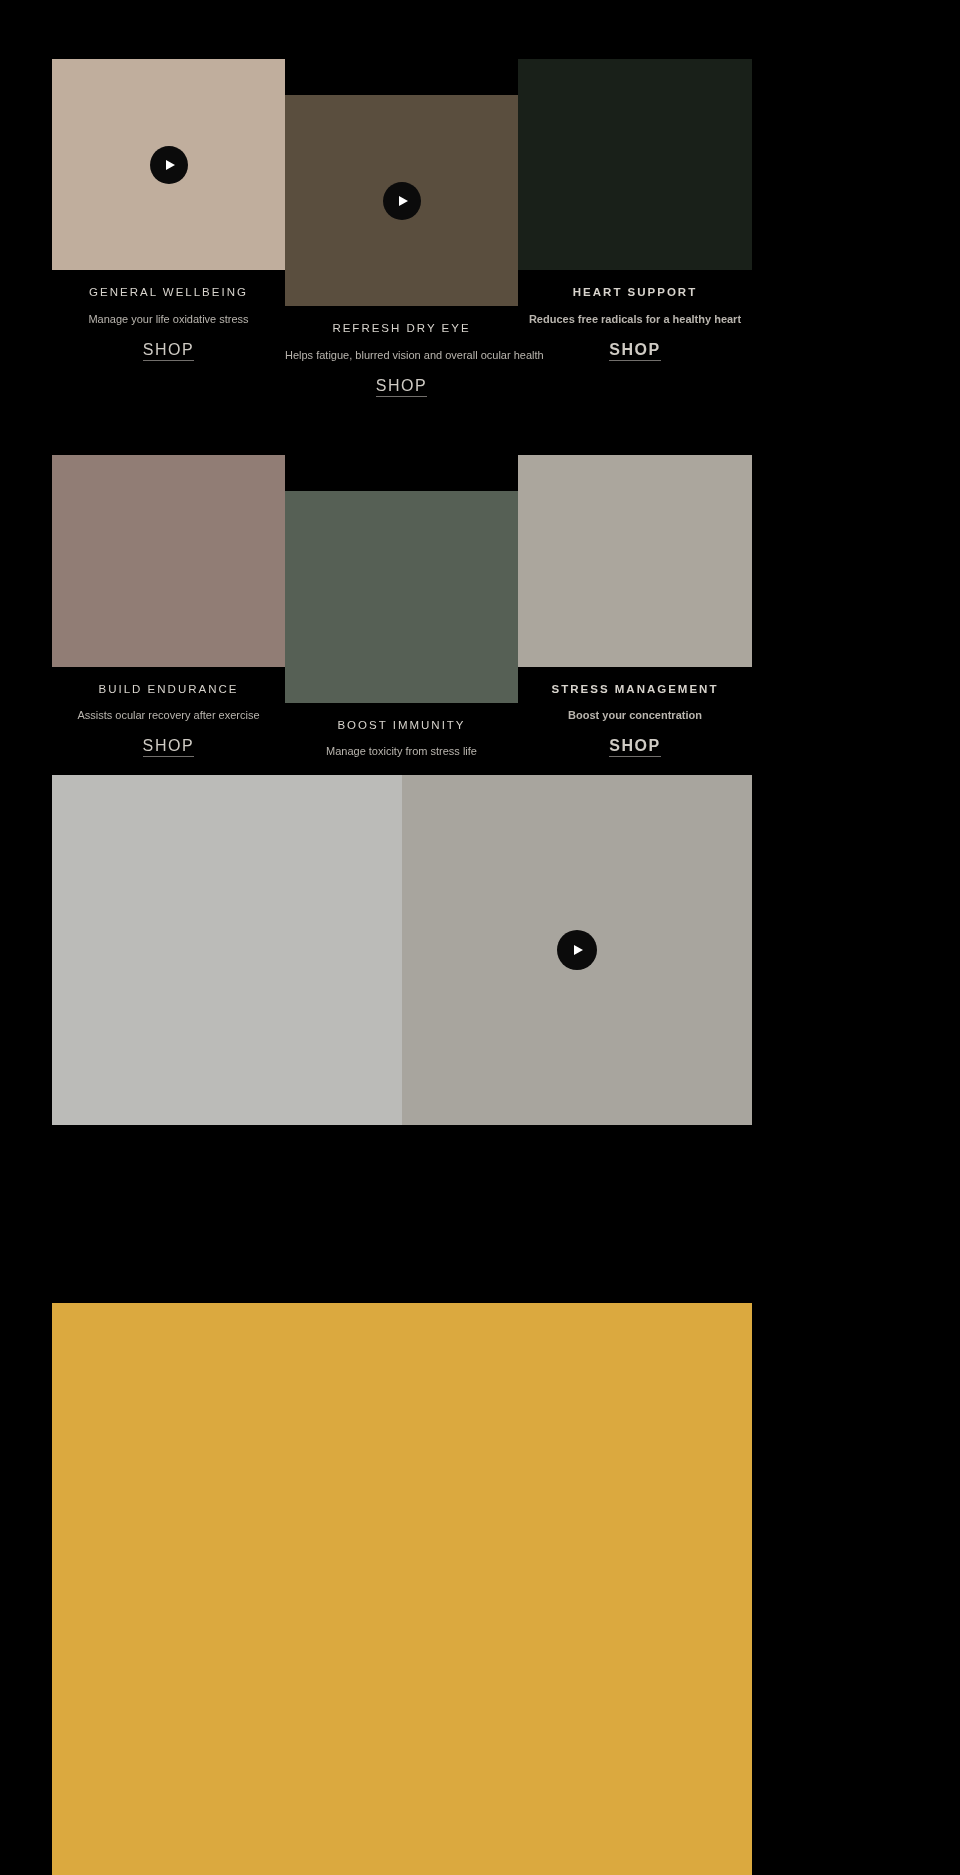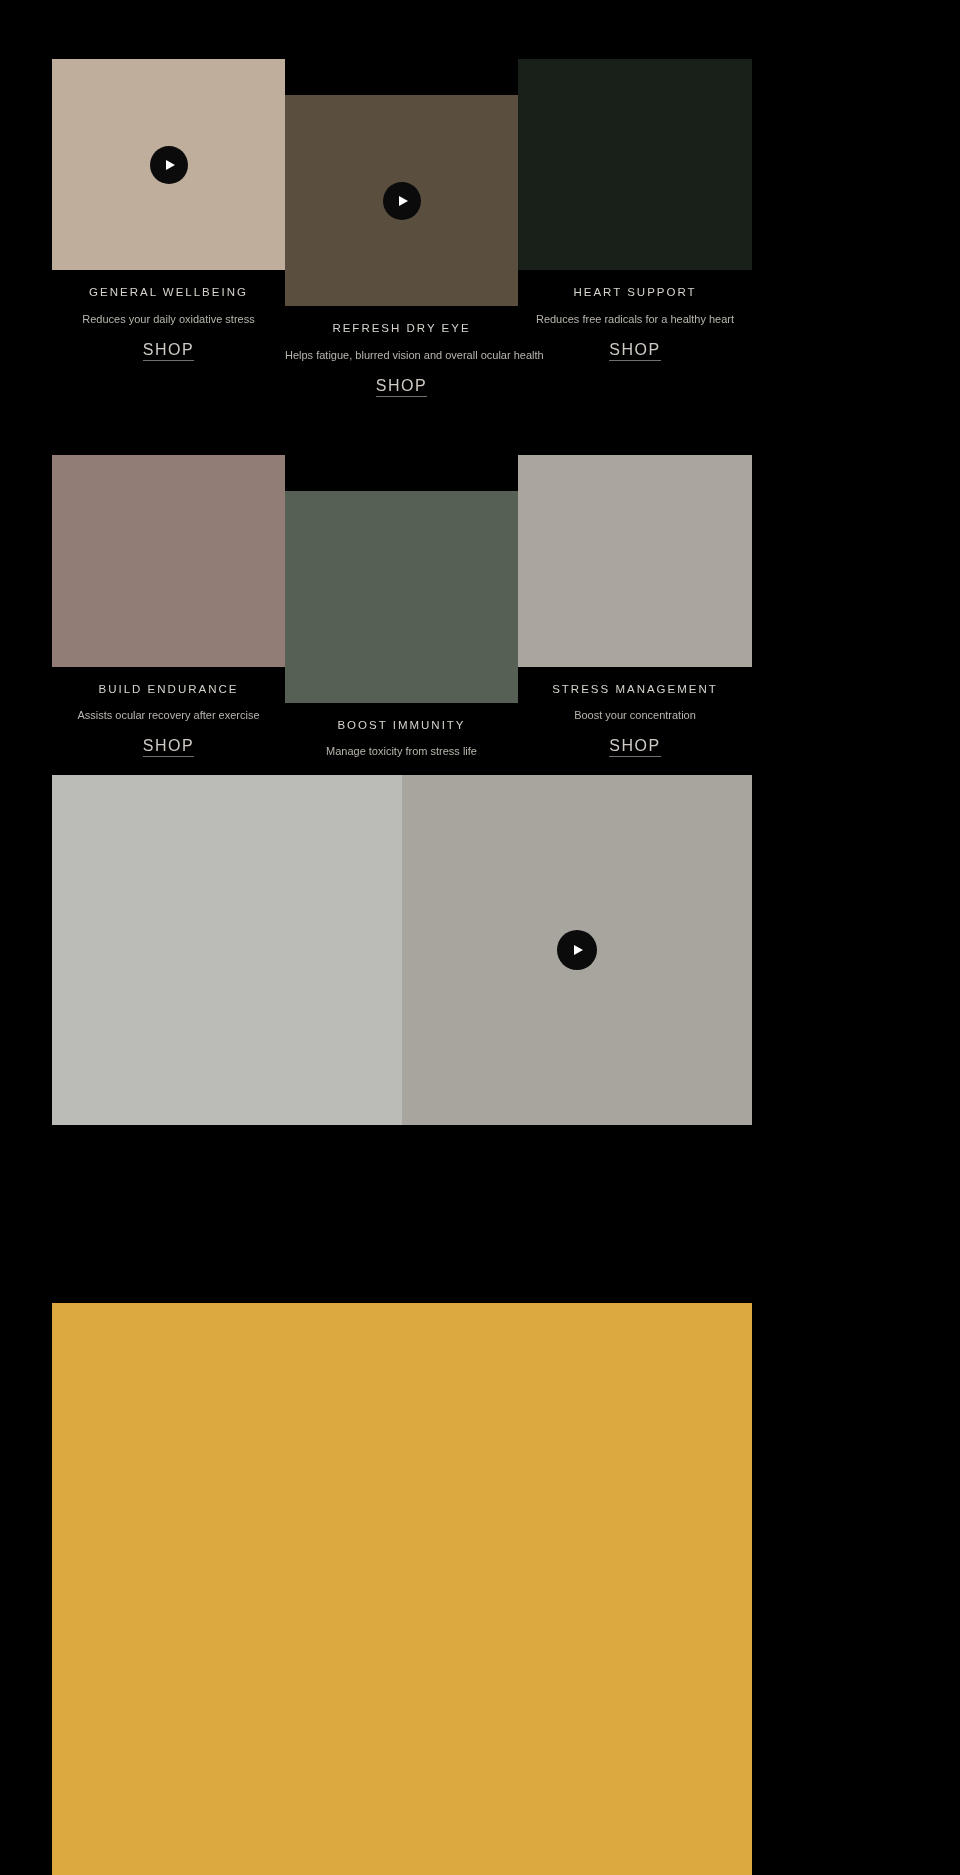--- a/index.html
+++ b/index.html
@@ -12,23 +12,23 @@
   }
   .page { position: relative; width: 960px; height: 1875px; background: #000; }
 
   
   .grid-section { position: absolute; left: 52px; top: 59px; width: 700px; }
 
   .cat-row { display: flex; width: 700px; }
   .cat-row + .cat-row { margin-top: 58px; }
 
   .cat-card { position: relative; display: flex; flex-direction: column; }
-  .cat-card.w-left   { width: 233px; }
+  .cat-card.w-left   { width: 233px; align-items: center; }
   .cat-card.w-mid    { width: 233px; margin-top: 36px; }
-  .cat-card.w-right  { width: 234px; }
+  .cat-card.w-right  { width: 234px; font-weight: bold; }
 
   .cat-media {
     position: relative;
     width: 100%;
     height: 211px;
     overflow: hidden;
   }
   .cat-card.r2 .cat-media { height: 212px; }
 
   .play-btn {
@@ -108,21 +108,21 @@
     <div class="cat-row">
 
       <div class="cat-card w-left">
         <div class="cat-media" style="background: rgb(192, 174, 157);">
           <div class="play-btn">
               <span class="tri"></span>
             </div>
         </div>
         <div class="cat-body">
           <div class="cat-title">GENERAL WELLBEING</div>
-          <div class="cat-sub">Reduces your daily oxidative stress</div>
+          <div class="cat-sub">Manage your life oxidative stress</div>
           <a class="cat-shop">SHOP</a>
         </div>
       </div>
 
       <div class="cat-card w-mid">
         <div class="cat-media" style="background: rgb(90, 78, 62);">
           <div class="play-btn">
               <span class="tri"></span>
             </div>
         </div>

